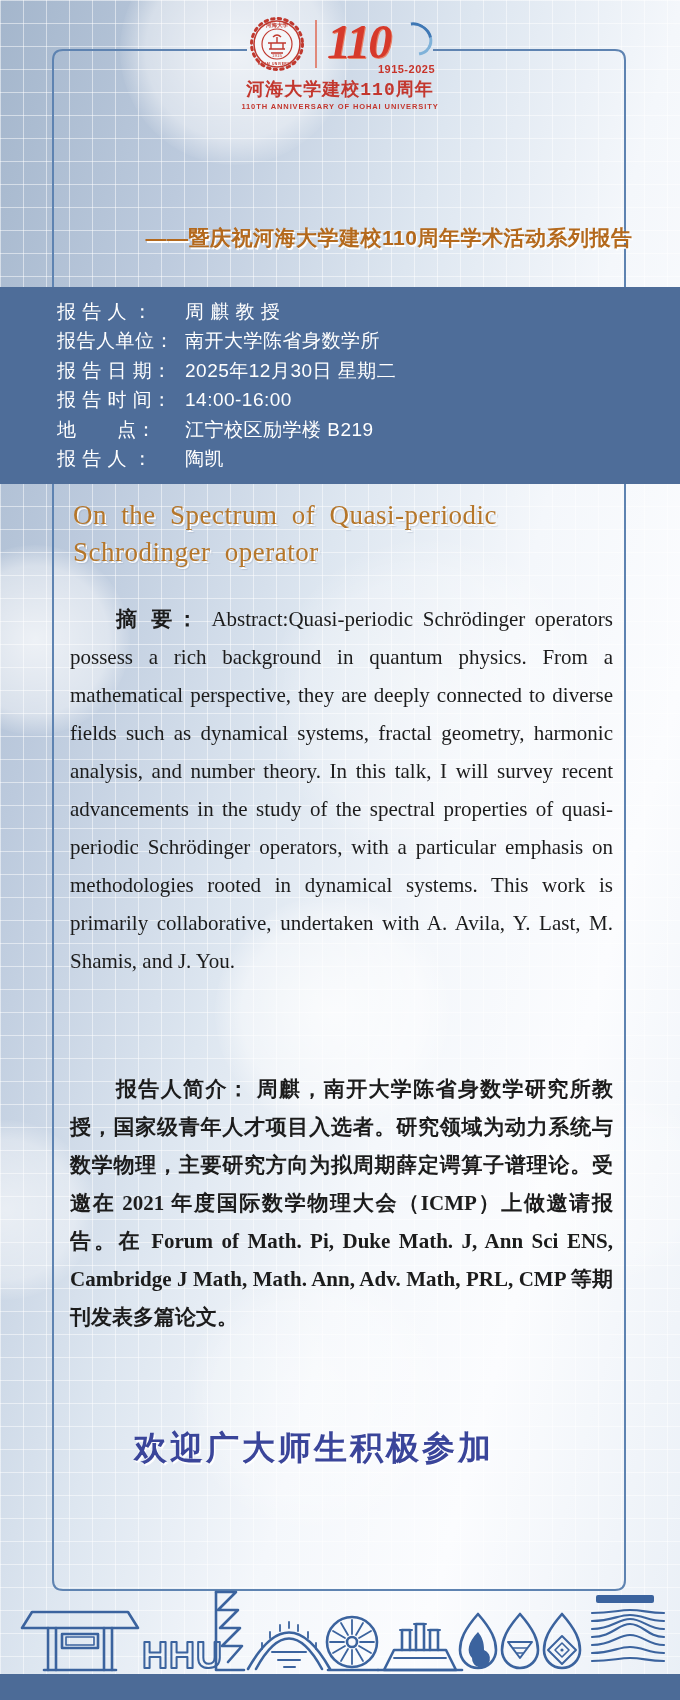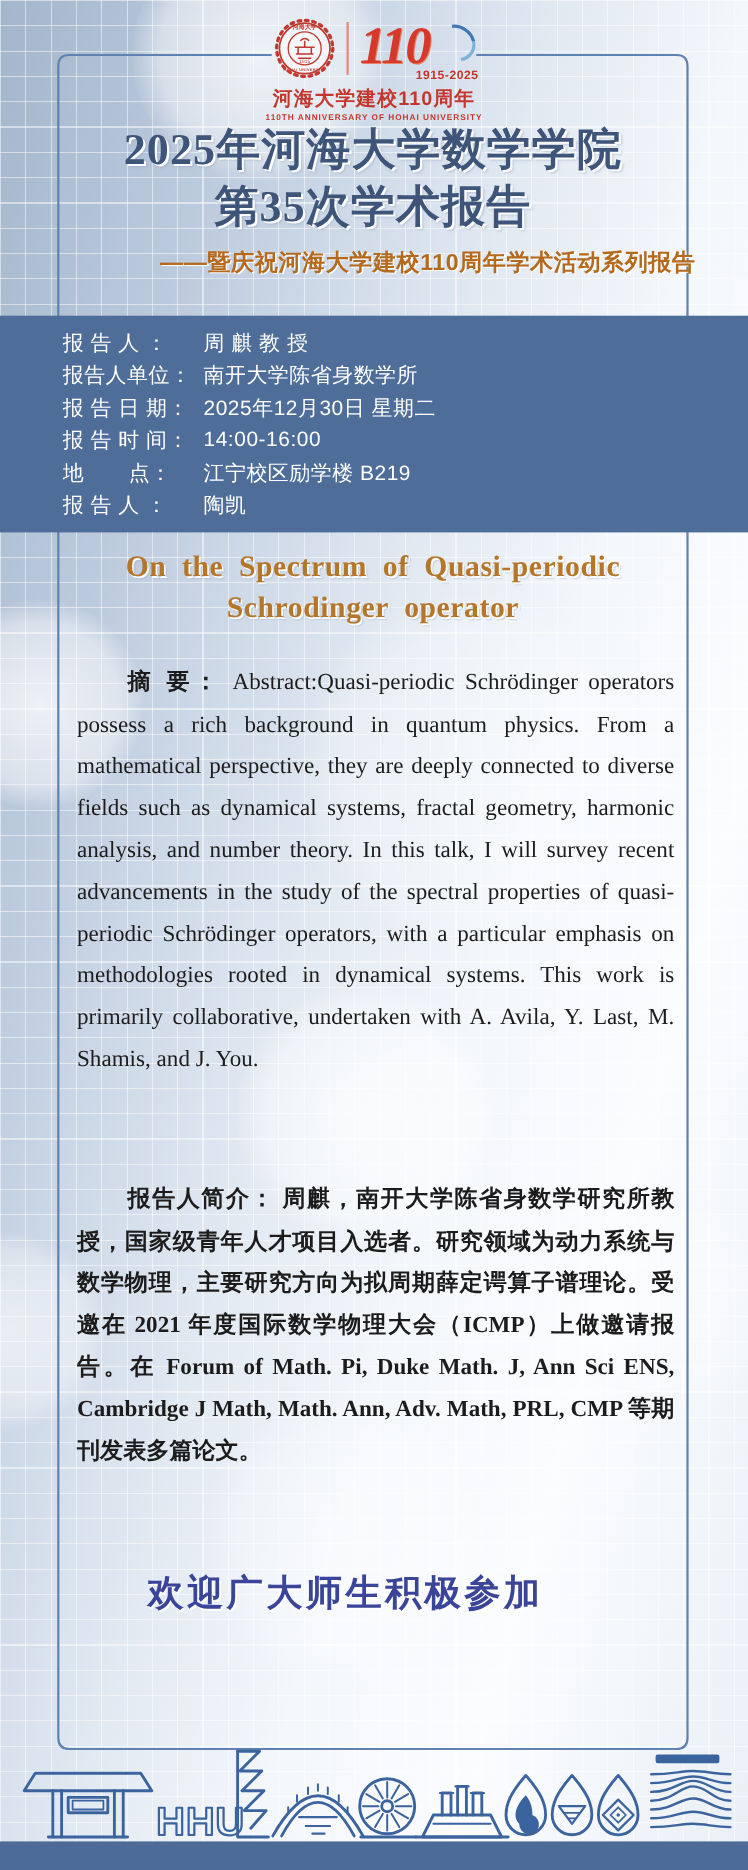--- a/index.html
+++ b/index.html
@@ -18,41 +18,41 @@
   .logo-row{display:flex;align-items:center;gap:10px;height:56px;}
   .logo-divider{width:2px;height:48px;background:#e0897a;}
   .em110{position:relative;width:104px;height:54px;}
   .em110 .n110{font-family:"Liberation Serif","DejaVu Serif",serif;font-style:italic;font-weight:bold;
     font-size:48px;line-height:50px;color:#d6392b;letter-spacing:-2px;
     text-shadow:1px 1px 0 #e8836a;}
   .em110 .swoosh{position:absolute;right:-2px;top:6px;width:30px;height:26px;border:3px solid transparent;
     border-top:3px solid #3f78b5;border-right:3px solid #7fb2d9;border-radius:50%;transform:rotate(35deg);}
   .em110 .years{position:absolute;right:-4px;bottom:-4px;font-size:11px;font-weight:bold;color:#c7342a;letter-spacing:.5px;}
   .ann-cn{margin-top:5px;font-size:18px;font-weight:bold;color:#c3372e;letter-spacing:1px;
-    font-family:Liberation Sans, sans-serif;}
+    font-family:Liberation Mono, monospace;}
   .ann-en{margin-top:1px;font-size:7.5px;font-weight:bold;color:#c3372e;letter-spacing:.9px;}
   
   .main-title{top:110px;left:53px;width:572px;text-align:center;
     font-family:"Liberation Serif","DejaVu Serif",serif;font-weight:bold;
     font-size:40px;line-height:52px;color:#3e5479;letter-spacing:1px;
     text-shadow:2px 2px 0 rgba(255,255,255,.95),3px 3px 2px rgba(140,158,185,.45);}
   .subtitle{top:224px;left:53px;width:672px;text-align:center;font-weight:bold;
     font-size:21px;color:#b4691c;letter-spacing:.5px;
     text-shadow:1.5px 1.5px 0 rgba(255,255,255,.95);}
   
   .info-band{top:287px;left:0;width:680px;height:197px;background:#4e6d99;
     display:flex;flex-direction:column;justify-content:space-around;padding:10px 0 10px 57px;box-sizing:border-box;}
   .info-row{display:flex;align-items:center;color:#fff;font-size:19px;}
   .info-label{white-space:pre;min-width:128px;letter-spacing:.5px;}
   .info-value{white-space:pre;letter-spacing:.5px;}
   
-  .talk-title{top:497px;left:53px;width:572px;text-align:center;
-    font-family:"Liberation Serif","DejaVu Serif",serif;font-weight:bold;
+  .talk-title{top:497px;left:53px;width:572px;text-align:left;
+    font-family:"Liberation Serif","DejaVu Serif",serif;font-weight:normal;
     font-size:27px;line-height:37px;color:#b5762a;word-spacing:7px;letter-spacing:.5px;
-    text-shadow:1.5px 1.5px 0 rgba(255,255,255,.95),2.5px 2.5px 1px rgba(150,160,180,.35);}
+    text-shadow:1.5px 1.5px 0 rgba(255,255,255,.95),2.5px 2.5px 1px rgba(150,160,180,.35);padding-left:20px;}
   
   .para{left:70px;width:543px;margin:0;text-align:justify;
     font-family:"Liberation Serif","DejaVu Serif",serif;font-size:21px;line-height:38px;
     color:#1c1c1c;text-indent:46px;}
   .para .lead{font-weight:bold;font-family:"Liberation Sans","DejaVu Sans",sans-serif;}
   .abstract{top:600px;}
   .bio{top:1070px;}
   .bio .bio-text{font-weight:600;}
   
   .welcome{top:1426px;left:53px;width:522px;text-align:center;font-weight:bold;
@@ -101,24 +101,20 @@
       <div class="em110">
         <span class="n110">110</span>
         <span class="swoosh"></span>
         <span class="years">1915-2025</span>
       </div>
     </div>
     <div class="ann-cn">河海大学建校110周年</div>
     <div class="ann-en">110TH ANNIVERSARY OF HOHAI UNIVERSITY</div>
   </header>
 
-  <h1 class="abs main-title" style="margin:0;">
-    <span style="display:block;">2025年河海大学数学学院</span>
-    <span style="display:block;">第35次学术报告</span>
-  </h1>
   <div class="abs subtitle">——暨庆祝河海大学建校110周年学术活动系列报告</div>
 
   <section class="abs info-band">
     <div class="info-row">
       <span class="info-label">报 告 人 ：</span>
       <span class="info-value">周 麒 教 授</span>
     </div>
     <div class="info-row">
       <span class="info-label">报告人单位：</span>
       <span class="info-value">南开大学陈省身数学所</span>

